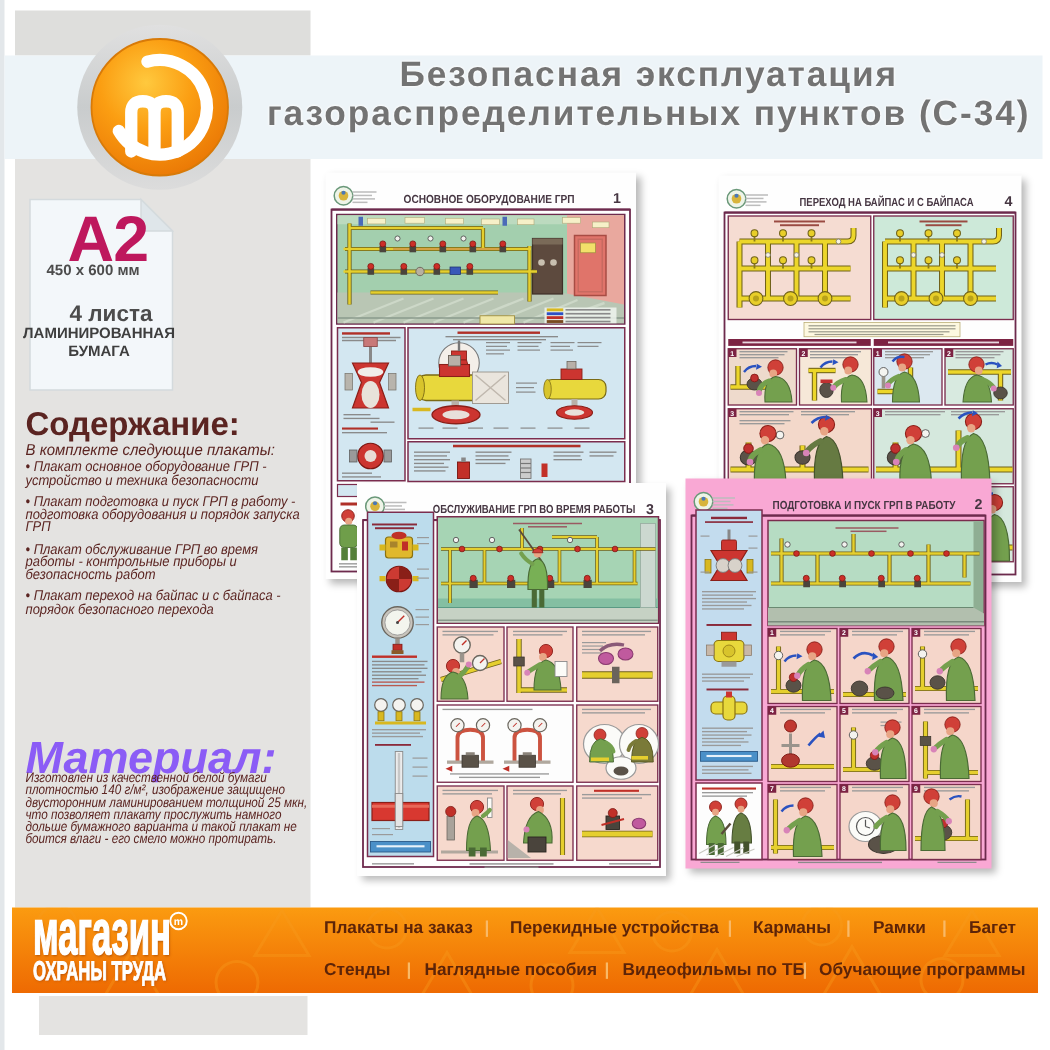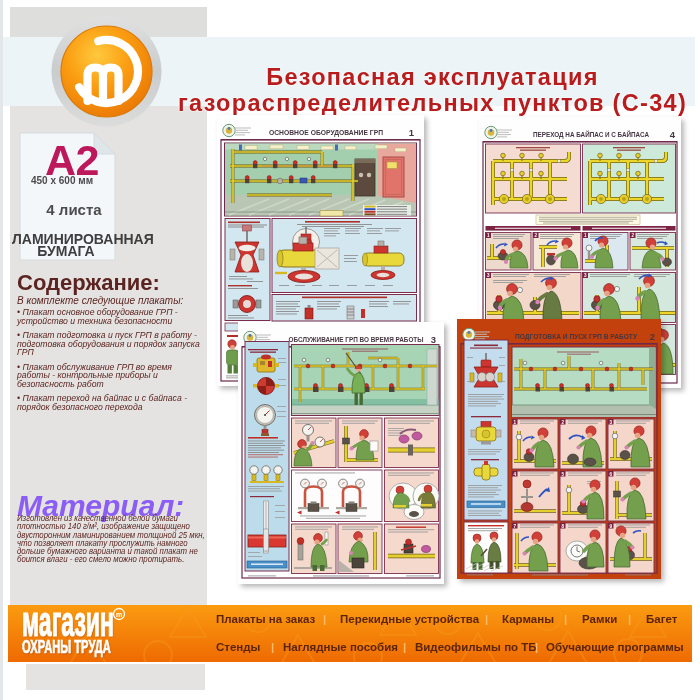--- a/index.html
+++ b/index.html
@@ -12,21 +12,21 @@
 <div id="page">
 
   <div class="abs" style="left:0;top:0;width:3px;height:700px;background:#e3e7ea;"></div>
 
   <div class="abs" style="left:10px;top:7px;width:197px;height:30px;background:#dededc;"></div>
 
   <div class="abs" style="left:3px;top:37px;width:692px;height:69px;background:#edf4f8;"></div>
 
   <div class="abs" style="left:10px;top:106px;width:197px;height:499px;background:#e4e3e1;"></div>
 
-  <div class="abs" style="left:175px;top:64px;width:515px;height:60px;text-align:center;font-weight:bold;font-size:23.5px;line-height:26px;color:#b91c1c;letter-spacing:1.3px;text-shadow:0 0 2px #ffffff, 0 0 2px #ffffff;">Безопасная эксплуатация<br>газораспределительных пунктов (С-34)</div>
+  <div class="abs" style="left:175px;top:36px;width:515px;height:60px;text-align:center;font-weight:bold;font-size:23.5px;line-height:26px;color:#737373;letter-spacing:1.3px;text-shadow:0 0 2px #ffffff, 0 0 2px #ffffff;">Безопасная эксплуатация<br>газораспределительных пунктов (С-34)</div>
 
   <svg class="abs" style="left:49px;top:14px;" width="115" height="115" viewBox="0 0 115 115">
     <defs>
       <radialGradient id="lg_or" cx="40%" cy="32%" r="75%">
         <stop offset="0%" stop-color="#ffc93e"></stop>
         <stop offset="45%" stop-color="#fb9e12"></stop>
         <stop offset="100%" stop-color="#e97504"></stop>
       </radialGradient>
       <linearGradient id="lg_ring" x1="0" y1="0" x2="0" y2="1">
         <stop offset="0%" stop-color="#e0e0e0"></stop>
@@ -44,21 +44,21 @@
     <path d="M2 2 L76 2 L97 23 L97 129 L2 129 Z" fill="#f3f7fa" stroke="#d4dadd" stroke-width="1"></path>
     <path d="M76 2 L76 23 L97 23 Z" fill="#dfe6ea" stroke="#d4dadd" stroke-width="1"></path>
   </svg>
 
   <div class="abs" style="left:45px;top:136px;width:70px;font-weight:bold;font-size:43px;color:#be185d;letter-spacing:-0.5px;">A2</div>
 
   <div class="abs" style="left:31px;top:175px;width:80px;font-weight:bold;font-size:10px;color:#4c4c4c;">450 х 600 мм</div>
 
   <div class="abs" style="left:26px;top:201px;width:96px;text-align:center;font-weight:bold;font-size:15px;color:#4c4c4c;">4 листа</div>
 
-  <div class="abs" style="left:12px;top:234px;width:108px;text-align:center;font-weight:bold;font-size:14px;line-height:11.5px;color:#3e3e3e;">ЛАМИНИРОВАННАЯ<br>БУМАГА</div>
+  <div class="abs" style="left:12px;top:217px;width:108px;text-align:center;font-weight:bold;font-size:10px;line-height:11.5px;color:#3e3e3e;">ЛАМИНИРОВАННАЯ<br>БУМАГА</div>
 
   <div class="abs" style="left:17px;top:270px;font-weight:bold;font-size:22px;color:#5b2421;">Содержание:</div>
 
   <div class="abs" style="left:17px;top:294px;font-style:italic;font-size:10.5px;color:#5b2421;white-space:nowrap;transform:scaleX(0.95);transform-origin:0 0;">В комплекте следующие плакаты:</div>
 
   <div class="abs" style="left:17px;top:305px;width:195px;font-style:italic;font-size:9.5px;line-height:8.5px;color:#5b2421;white-space:nowrap;transform:scaleX(0.91);transform-origin:0 0;">
     <p style="margin:0 0 0 0;padding-top:3px;">• Плакат основное оборудование ГРП -<br>устройство и техника безопасности</p>
     <p style="margin:0;padding-top:6px;">• Плакат подготовка и пуск ГРП в работу -<br>подготовка оборудования и порядок запуска<br>ГРП</p>
     <p style="margin:0;padding-top:6px;">• Плакат обслуживание ГРП во время<br>работы - контрольные приборы и<br>безопасность работ</p>
     <p style="margin:0;padding-top:6px;">• Плакат переход на байпас и с байпаса -<br>порядок безопасного перехода</p>
@@ -1053,21 +1053,21 @@
 
     <g fill="#8a8a8a">
           <rect x="75" y="253.5" width="56" height="0.9"></rect>
           <rect x="85" y="255.7" width="36" height="0.9"></rect>
           <rect x="10" y="253.5" width="28" height="0.8"></rect>
           <rect x="168" y="253.5" width="28" height="0.8"></rect>
         </g>
   </svg>
   </div>
 
-  <div class="abs" style="left:457px;top:319px;width:204px;height:260px;background:#c2410c;box-shadow:3px 3px 5px rgba(0,0,0,0.28);">
+  <div class="abs" style="left:457px;top:319px;width:204px;height:260px;background:#f9a8d4;box-shadow:3px 3px 5px rgba(0,0,0,0.28);">
   <svg width="204" height="260" viewBox="0 0 204 260">
 
     <rect x="4" y="24.7" width="196" height="229.3" fill="none" stroke="#6d2a4d" stroke-width="1.2"></rect>
 
     <g>
           <circle cx="12" cy="15.5" r="6.2" fill="#eef4e8" stroke="#6a9879" stroke-width="1"></circle>
           <circle cx="12" cy="15.5" r="3.2" fill="#d8b43c"></circle>
           <circle cx="12" cy="13.5" r="1.4" fill="#4a78b8"></circle>
           <rect x="18" y="12.5" width="15" height="1" fill="#bcbcbc"></rect>
           <rect x="18" y="14.8" width="12" height="1" fill="#bcbcbc"></rect>

